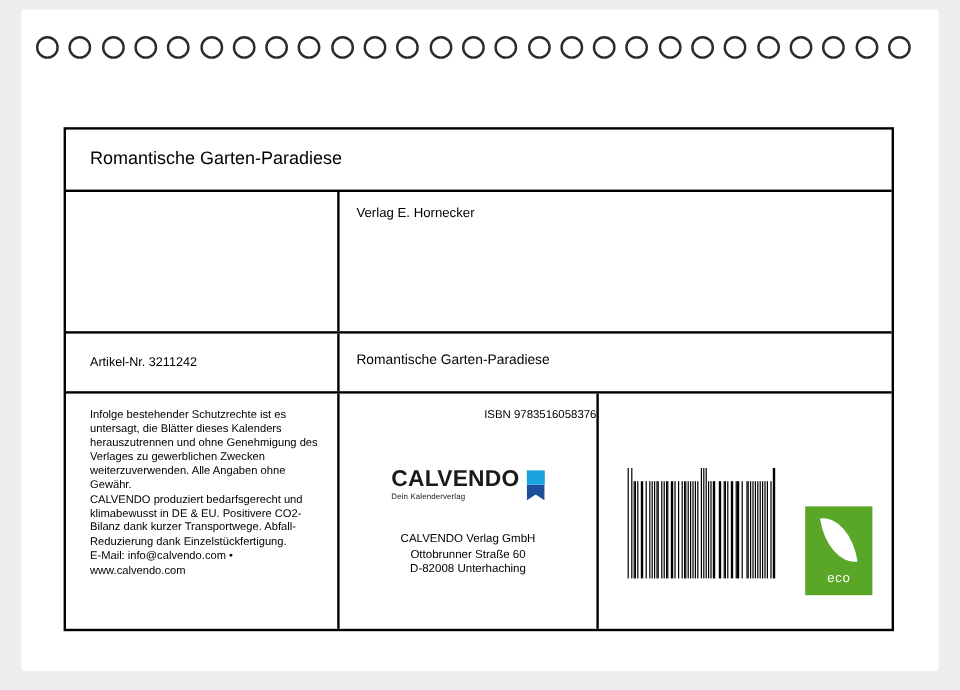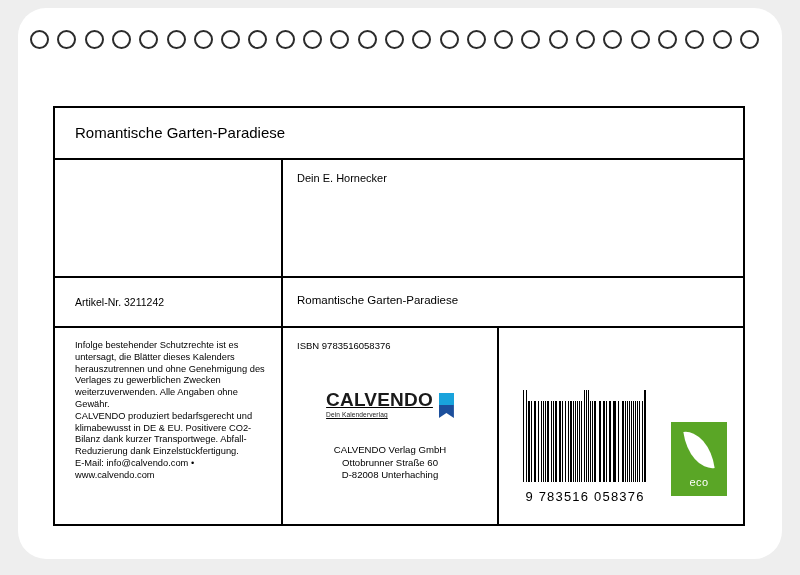--- a/index.html
+++ b/index.html
@@ -13,21 +13,20 @@
     font-family: "Liberation Sans", sans-serif;
     overflow: hidden;
   }
   .page {
     position: absolute;
     left: 18px;
     top: 8px;
     width: 764px;
     height: 551px;
     background: #ffffff;
-    border-radius: 28px;
   }
   
   .spiral {
     position: absolute;
     left: 0;
     top: 22px;
     width: 764px;
     height: 40px;
   }
   .hole {
@@ -110,33 +109,33 @@
   }
   .col-mid {
     width: 216px;
     border-right: 2px solid #000;
     position: relative;
   }
   .isbn {
     font-size: 9.5px;
     color: #000;
     padding: 12px 0 0 14px;
+    text-align: right;
   }
   .brandwrap {
     position: absolute;
     left: 0;
     top: 62px;
     width: 100%;
     text-align: center;
   }
   .brandrow {
     display: inline-flex;
-    align-items: flex-end;
+    align-items: center;
     gap: 6px;
-    text-decoration: underline;
   }
   .brandname {
     font-size: 19px;
     font-weight: bold;
     letter-spacing: 0.2px;
     color: #1a1a1a;
     line-height: 1;
     text-align: left;
   }
   .brandsub {
@@ -273,21 +272,21 @@
 
     <div class="row r-title">
       <div class="cell col-right">
         <div class="title-text">Romantische Garten-Paradiese</div>
       </div>
     </div>
 
     <div class="row r-author">
       <div class="cell col-left"></div>
       <div class="cell col-right">
-        <div class="author-text">Dein E. Hornecker</div>
+        <div class="author-text">Verlag E. Hornecker</div>
       </div>
     </div>
 
     <div class="row r-art">
       <div class="cell col-left">
         <div class="art-text">Artikel-Nr. 3211242</div>
       </div>
       <div class="cell col-right">
         <div class="subtitle-text">Romantische Garten-Paradiese</div>
       </div>
@@ -377,21 +376,20 @@
             <i style="width: 1px; margin-right: 2px; height: 88%;"></i>
             <i style="width: 1px; margin-right: 1px; height: 88%;"></i>
             <i style="width: 3px; margin-right: 1px; height: 88%;"></i>
             <i style="width: 2px; margin-right: 2px; height: 88%;"></i>
             <i style="width: 1px; margin-right: 1px; height: 88%;"></i>
             <i style="width: 1px; margin-right: 3px; height: 88%;"></i>
             <i style="width: 2px; margin-right: 1px; height: 88%;"></i>
             <i style="width: 1px; margin-right: 1px; height: 100%;"></i>
             <i style="width: 1px; margin-right: 2px; height: 100%;"></i>
           </div>
-        <div class="bcnum">9 783516 058376</div>
         <div class="eco">
           <div class="leaf"></div>
           <div class="ecotext">eco</div>
         </div>
       </div>
     </div>
 
   </div>
 </div>
 

